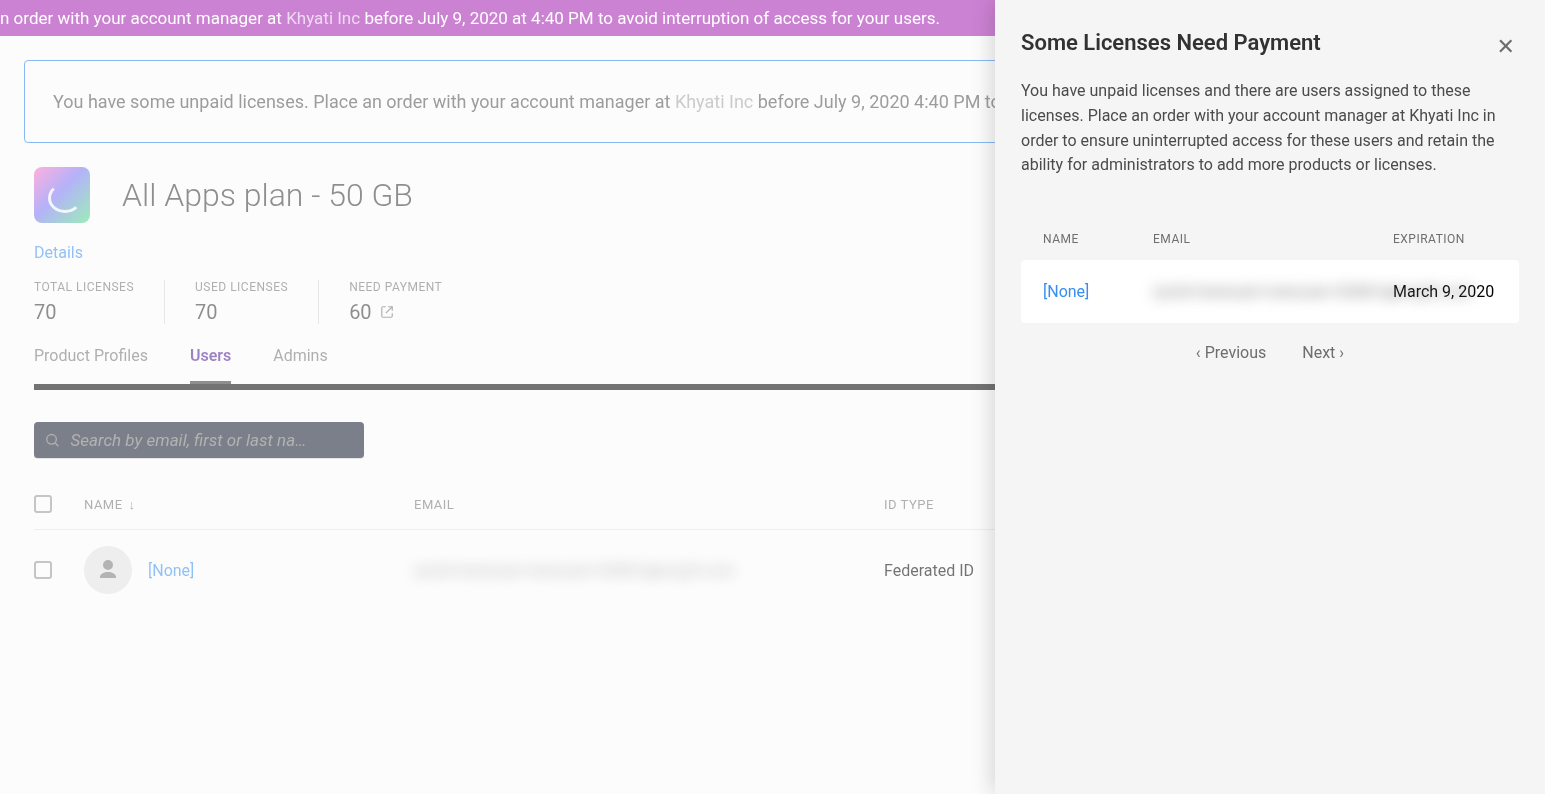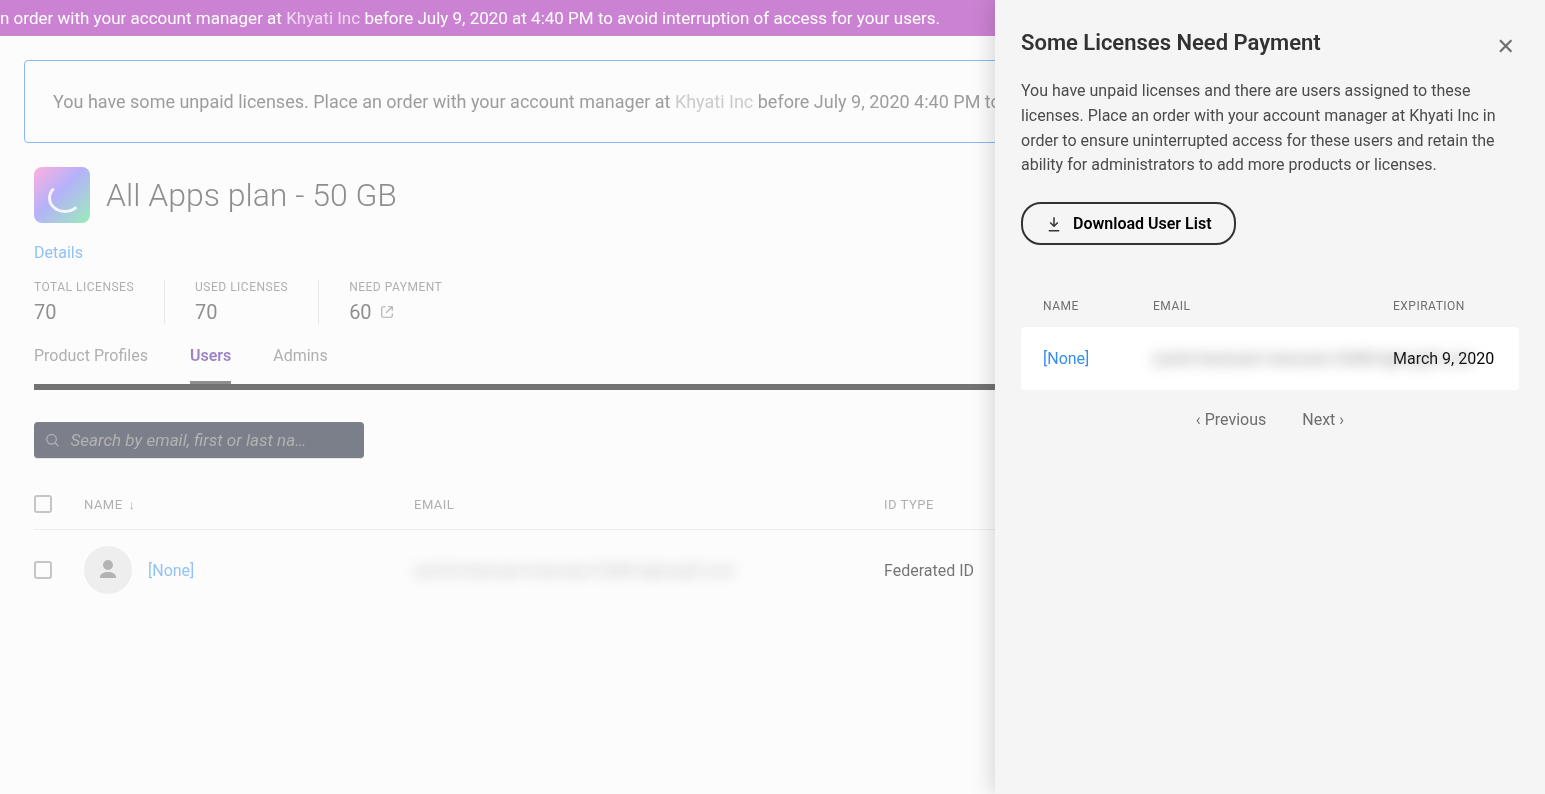--- a/index.html
+++ b/index.html
@@ -30,21 +30,21 @@
   border: 1px solid #2680eb;
   border-radius: 4px;
   padding: 30px 28px;
   font-size: 18px;
   color: #4b4b4b;
 }
 .alert-box .muted{ color: #a0a0a0; }
 .product-header {
   display: flex;
   align-items: center;
-  gap: 16px;
+  gap: 32px;
   margin: 20px 34px;
 }
 .product-icon {
   width: 56px;
   height: 56px;
   border-radius: 8px;
   background: linear-gradient(135deg, #ff6ec4 0%, #7873f5 45%, #4ade80 100%);
   position: relative;
 }
 .product-icon::after{
@@ -337,28 +337,20 @@
     <div>Federated ID</div>
   </div>
 </div>
 
 <div class="scrim"></div>
 
 <div class="panel">
   <div class="panel-title">Some Licenses Need Payment</div>
   <div class="panel-close">✕</div>
   <div class="panel-body">You have unpaid licenses and there are users assigned to these licenses. Place an order with your account manager at Khyati Inc in order to ensure uninterrupted access for these users and retain the ability for administrators to add more products or licenses.</div>
-  <div class="download-btn">
-    <svg viewBox="0 0 24 24" fill="none" stroke="currentColor" stroke-width="2">
-        <path d="M12 3v12"></path>
-        <path d="m7 10 5 5 5-5"></path>
-        <path d="M5 21h14"></path>
-      </svg>
-    <span>Download User List</span>
-  </div>
 
   <div class="panel-table">
     <div class="panel-table-header">
       <div>NAME</div>
       <div>EMAIL</div>
       <div>EXPIRATION</div>
     </div>
     <div class="panel-table-row">
       <div class="row-link">[None]</div>
       <div class="blur">rjoshi+testuser+newuser+SAM+lgkorg3l.com</div>

